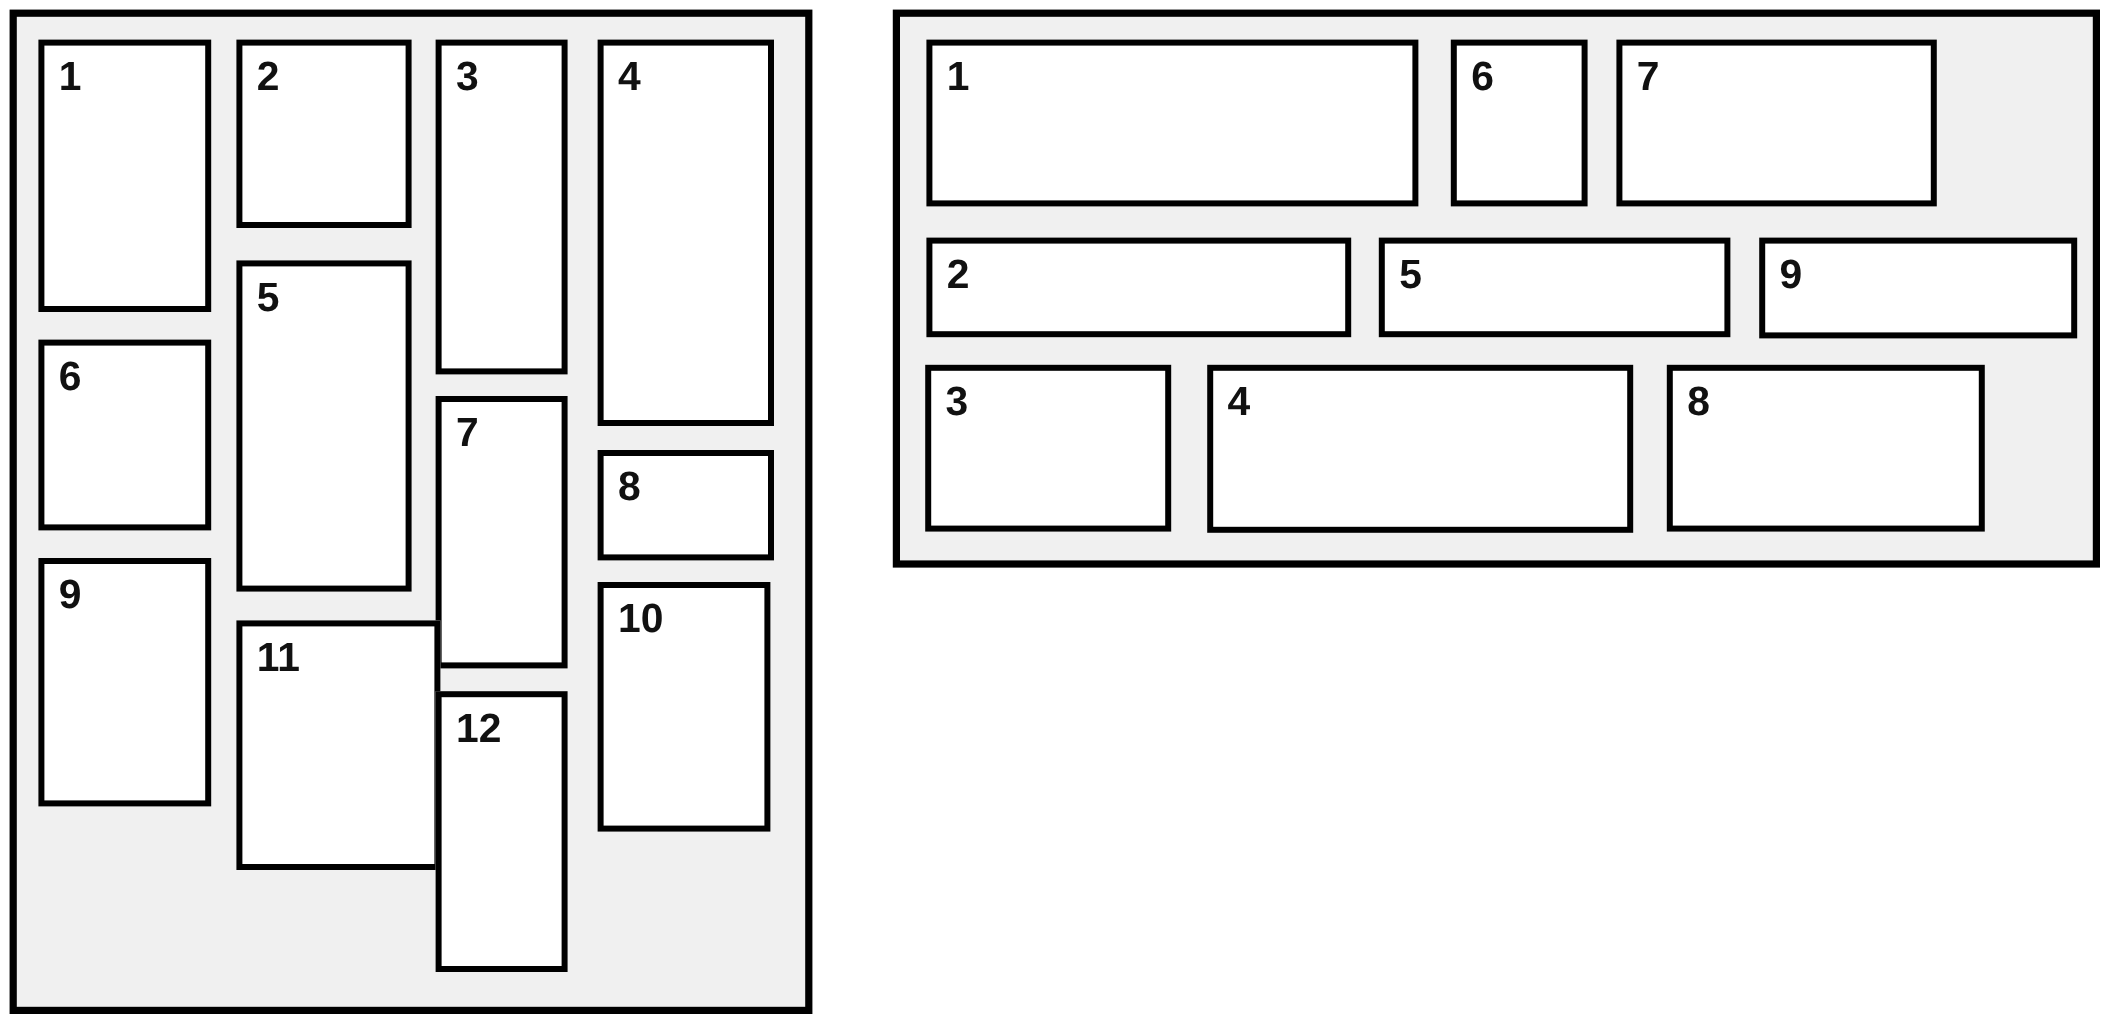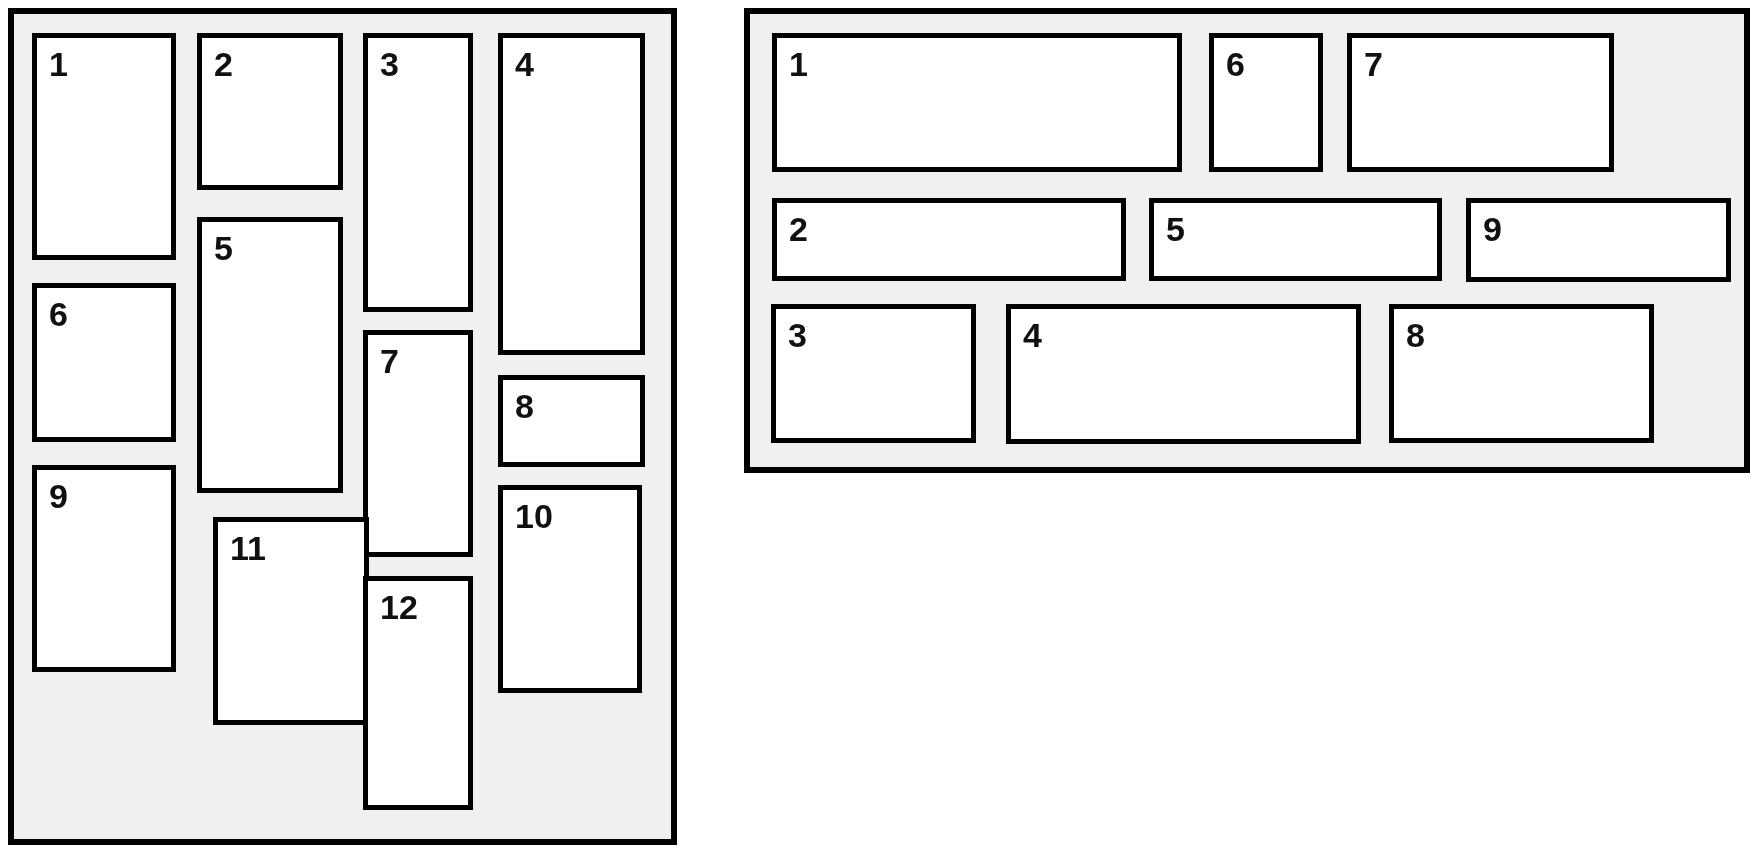--- a/index.html
+++ b/index.html
@@ -64,21 +64,21 @@
     </div>
     <div class="box" style="left:484px; top:361px; width:147px; height:92px;">
       <span class="num">8</span>
     </div>
     <div class="box" style="left:18px; top:451px; width:144px; height:207px;">
       <span class="num">9</span>
     </div>
     <div class="box" style="left:484px; top:471px; width:144px; height:208px;">
       <span class="num">10</span>
     </div>
-    <div class="box" style="left:183px; top:503px; width:156px; height:208px;margin-left:16px;">
+    <div class="box" style="left:183px; top:503px; width:170px; height:208px;">
       <span class="num">11</span>
     </div>
     <div class="box" style="left:349px; top:562px; width:110px; height:234px;">
       <span class="num">12</span>
     </div>
   </div>
 
   <div class="panel" style="left:744px; top:8px; width:1006px; height:465px;">
     <div class="box" style="left:22px; top:19px; width:410px; height:139px;">
       <span class="num">1</span>

